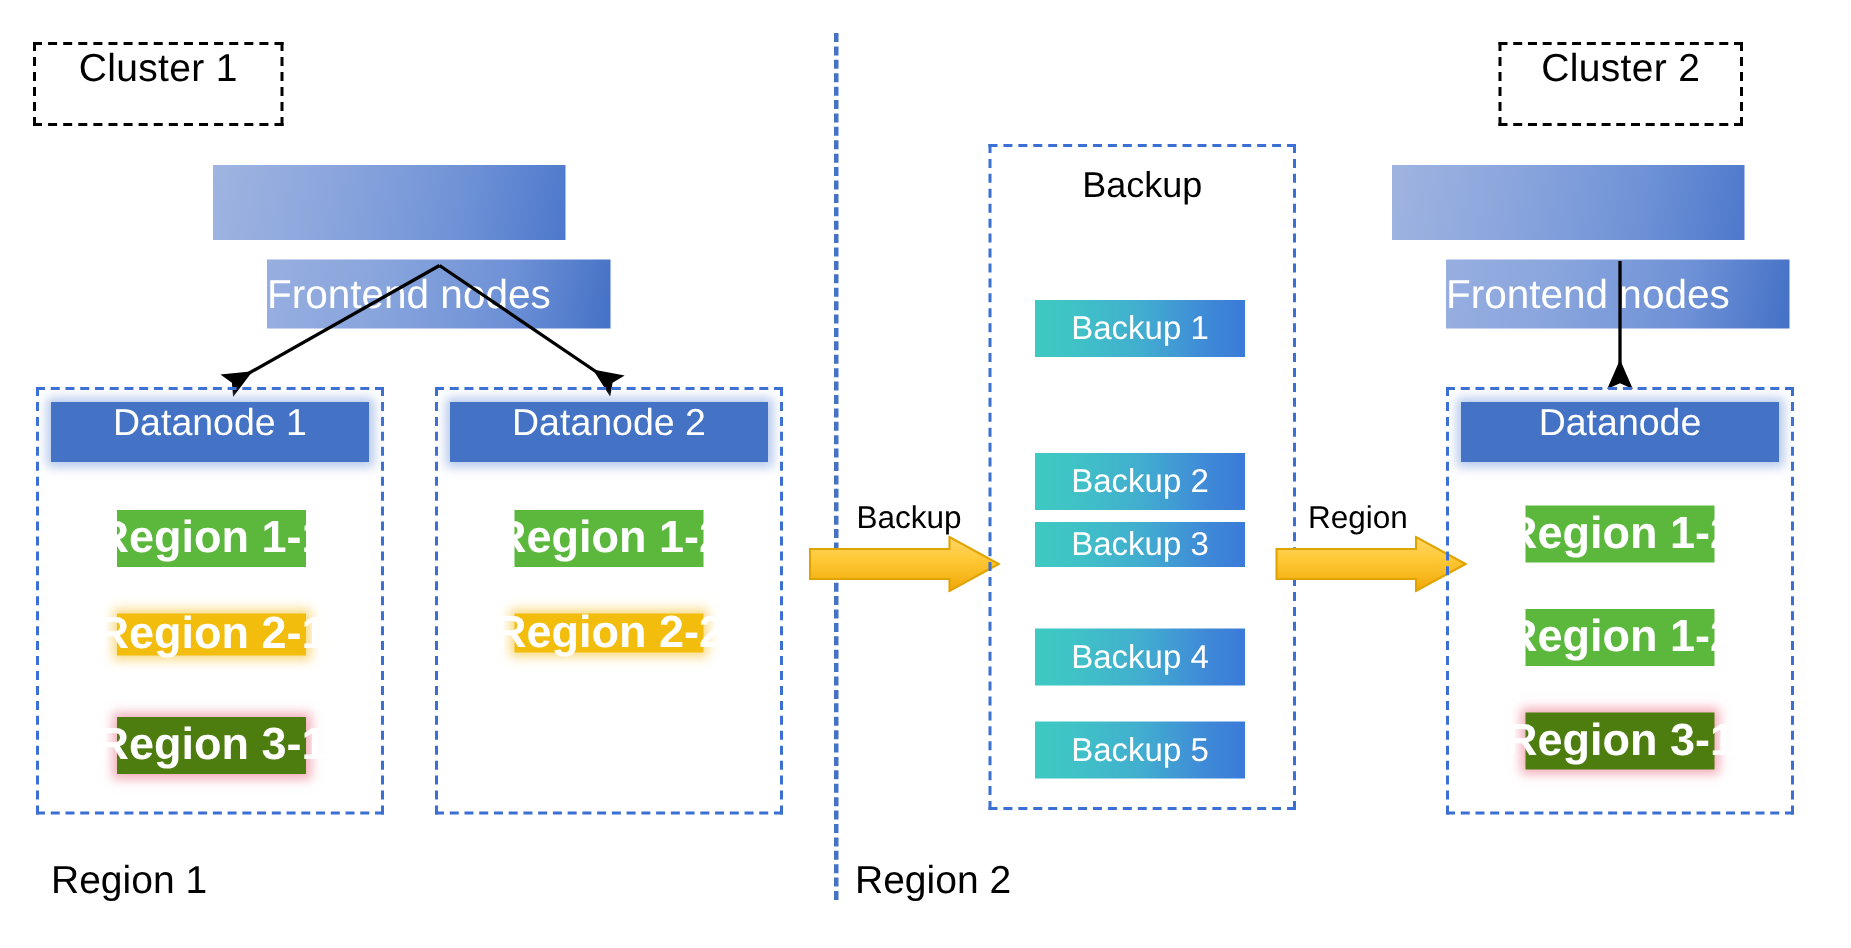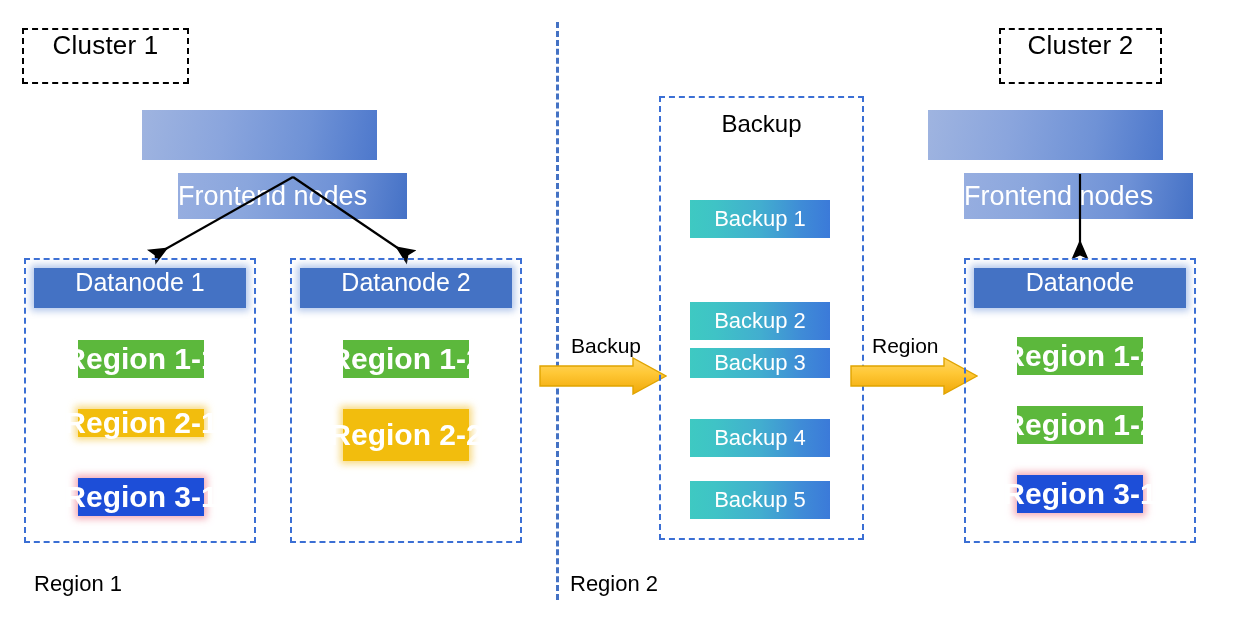--- a/index.html
+++ b/index.html
@@ -72,37 +72,37 @@
     display: flex;
     align-items: center;
     justify-content: center;
     color: #ffffff;
     font-size: 30px;
     white-space: nowrap;
     font-weight: bold;
   }
   .region.green  { background: #5cb83c; }
   .region.amber  { background: #f2bd0d; box-shadow: 0 0 7px 3px rgba(245,205,90,0.75); }
-  .region.red    { background: #1d4ed8; box-shadow: 0 0 7px 3px rgba(240,150,165,0.80); text-align: center; }
+  .region.red    { background: #4d7c0f; box-shadow: 0 0 7px 3px rgba(240,150,165,0.80); text-align: center; }
 
   
   .backup {
     background: linear-gradient(90deg, #3ec9c2 0%, #3fc3c6 18%, #42aecf 50%, #3f8bd7 80%, #3b7ad9 100%);
     display: flex;
     align-items: center;
     justify-content: center;
     color: #ffffff;
     font-size: 22px;
     white-space: nowrap;
   }
 
   
   .plain-text {
     color: #000000;
-    font-size: 22px;
+    font-size: 26px;
     white-space: nowrap;
   }
   .storage-title {
     color: #000000;
     font-size: 24px;
     text-align: center;
     line-height: 1.18;
   }
   .flow-label {
     color: #000000;
@@ -149,21 +149,21 @@
     <span>Region 3-1</span>
   </div>
 
   <div class="abs dashed-blue" style="left:290px; top:258px; width:232px; height:285px;"></div>
   <div class="abs datanode-bar" style="left:300px; top:268px; width:212px; height:40px;">
     <span>Datanode 2</span>
   </div>
   <div class="abs region green" style="left:343px; top:340px; width:126px; height:38px;">
     <span>Region 1-2</span>
   </div>
-  <div class="abs region amber" style="left:343px; top:409px; width:126px; height:52px;justify-content:center;">
+  <div class="abs region amber" style="left:343px; top:409px; width:126px; height:26px;justify-content:center;">
     <span>Region 2-2</span>
   </div>
 
   <div class="abs divider" style="left:556px; top:22px; height:578px;"></div>
 
   <div class="abs plain-text" style="left:34px; top:571px;">Region 1</div>
   <div class="abs plain-text" style="left:570px; top:571px;">Region 2</div>
 
   <div class="abs flow-label" style="left:571px; top:334px;">Backup</div>
   <svg class="abs" style="left:539px; top:357px; width:128px; height:38px;" viewBox="0 0 128 38">

